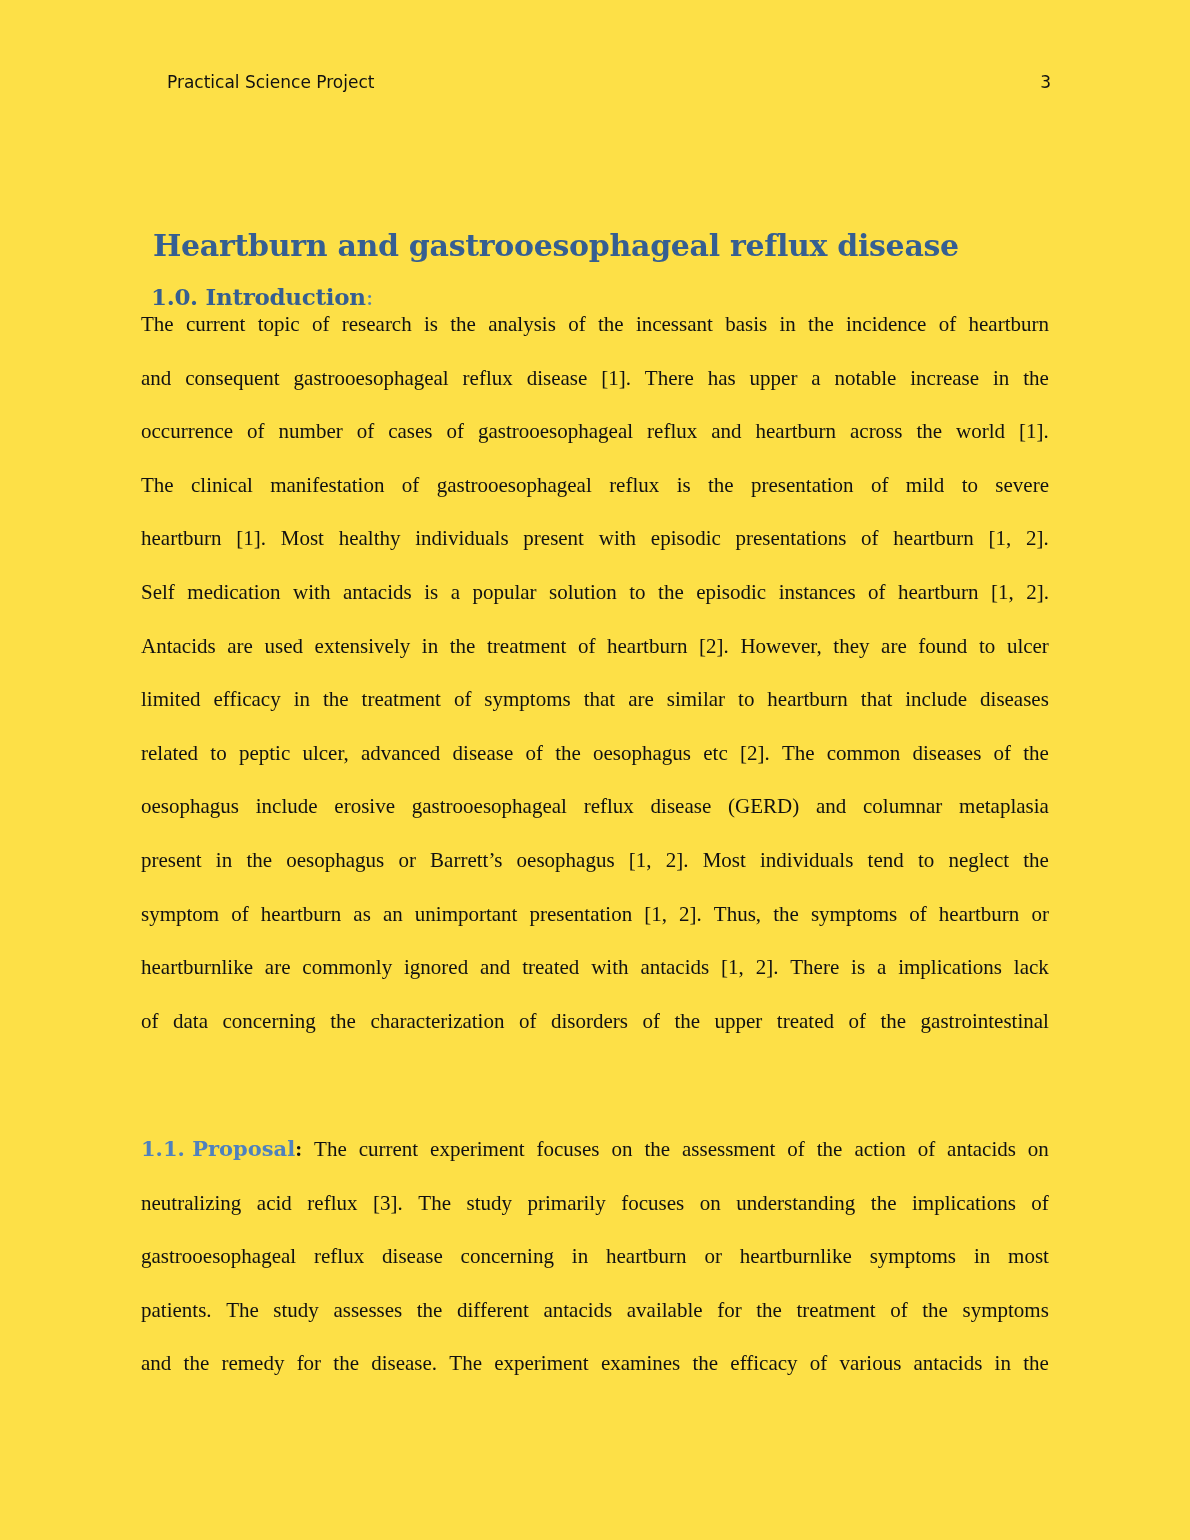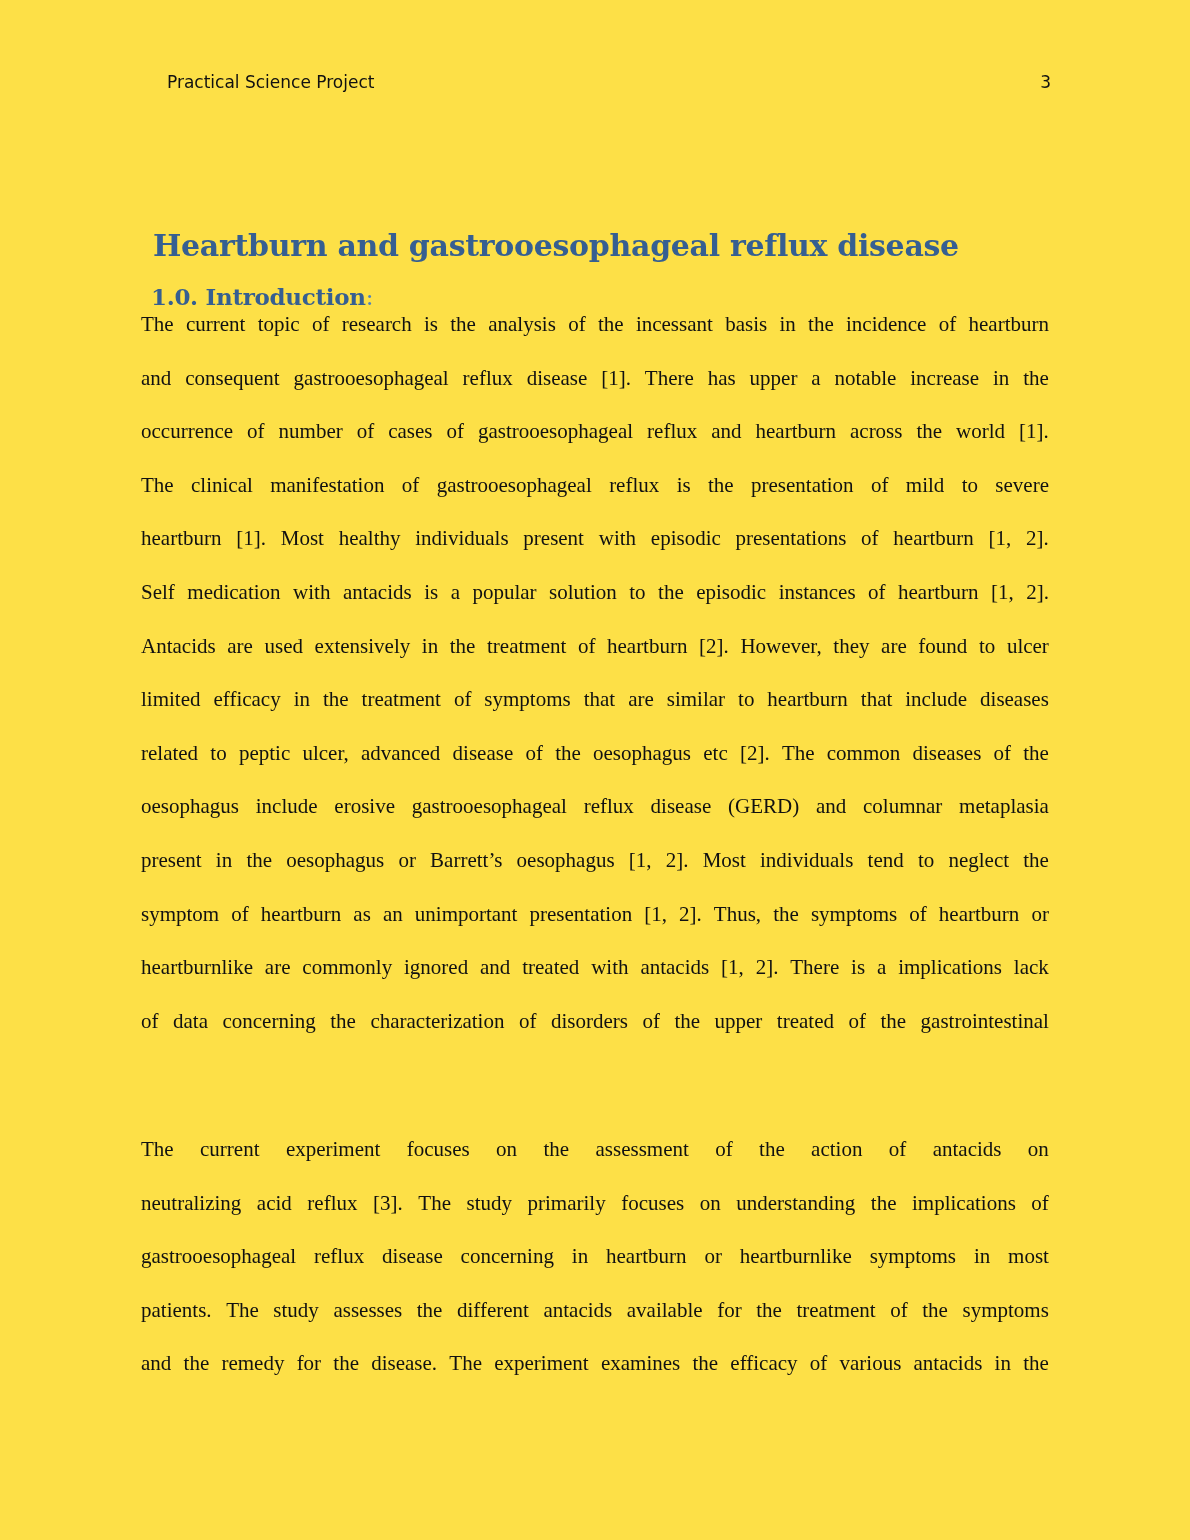--- a/index.html
+++ b/index.html
@@ -277,20 +277,21 @@
         <span class="w">upper</span>
         <span class="w">treated</span>
         <span class="w">of</span>
         <span class="w">the</span>
         <span class="w">gastrointestinal</span>
       </div>
     </div>
 
   <div class="body-text para2" id="prop-para">
     <div class="line">
+      <span><span class="prop-head">1.1. Proposal</span><span class="prop-colon">:</span></span>
 
     <span class="w">The</span>
         <span class="w">current</span>
         <span class="w">experiment</span>
         <span class="w">focuses</span>
         <span class="w">on</span>
         <span class="w">the</span>
         <span class="w">assessment</span>
         <span class="w">of</span>
         <span class="w">the</span>

